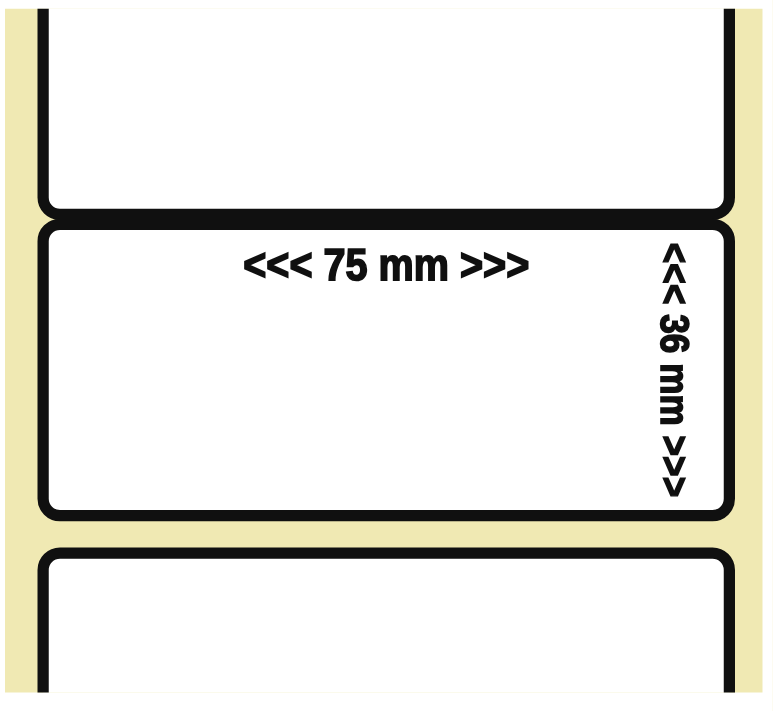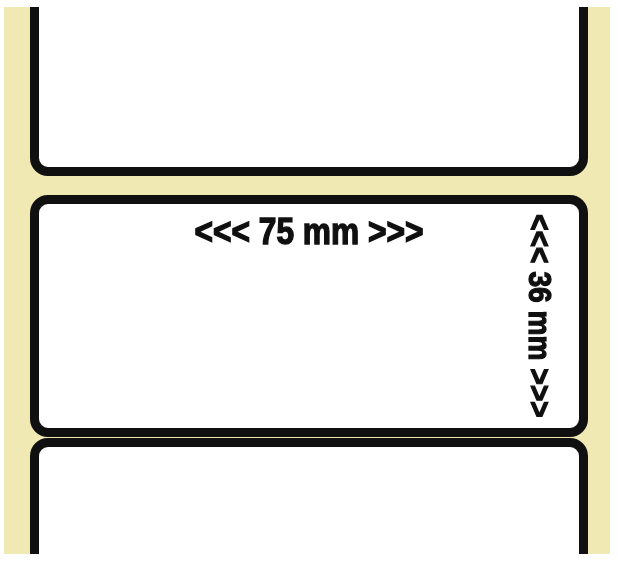--- a/index.html
+++ b/index.html
@@ -36,21 +36,21 @@
     position: absolute;
     left: 26px;
     width: 558px;
     height: 242px;
     box-sizing: border-box;
     background: var(--label-fill);
     border: 9px solid var(--label-border);
     border-radius: 18px;
   }
   .label-top    { top: -73px; }
-  .label-middle { top: 188px; }
+  .label-middle { top: 168px; }
   .label-bottom { top: 431px; }
 
   .dim-h {
     position: absolute;
     left: 0;
     right: 0;
     top: 10px;
     text-align: center;
     font-size: 36px;
     font-weight: bold;

